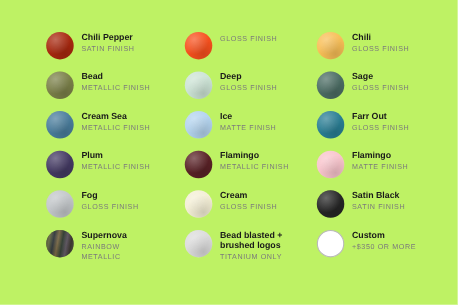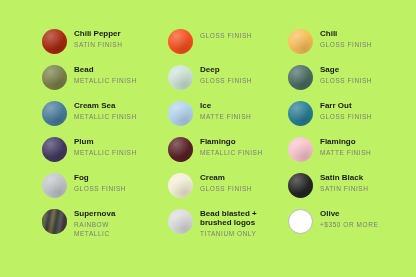--- a/index.html
+++ b/index.html
@@ -223,18 +223,18 @@
       <div class="swatch-cell">
         <div class="swatch-dot" style="background: rgb(220, 220, 220);"></div>
         <div class="swatch-text">
           <div class="swatch-name wrap">Bead blasted + brushed logos</div>
           <div class="swatch-finish">TITANIUM ONLY</div>
         </div>
       </div>
       <div class="swatch-cell">
         <div class="swatch-dot outline"></div>
         <div class="swatch-text">
-          <div class="swatch-name">Olive</div>
+          <div class="swatch-name">Custom</div>
           <div class="swatch-finish">+$350 OR MORE</div>
         </div>
       </div>
     </div>
 </div>
 
 </body></html>

